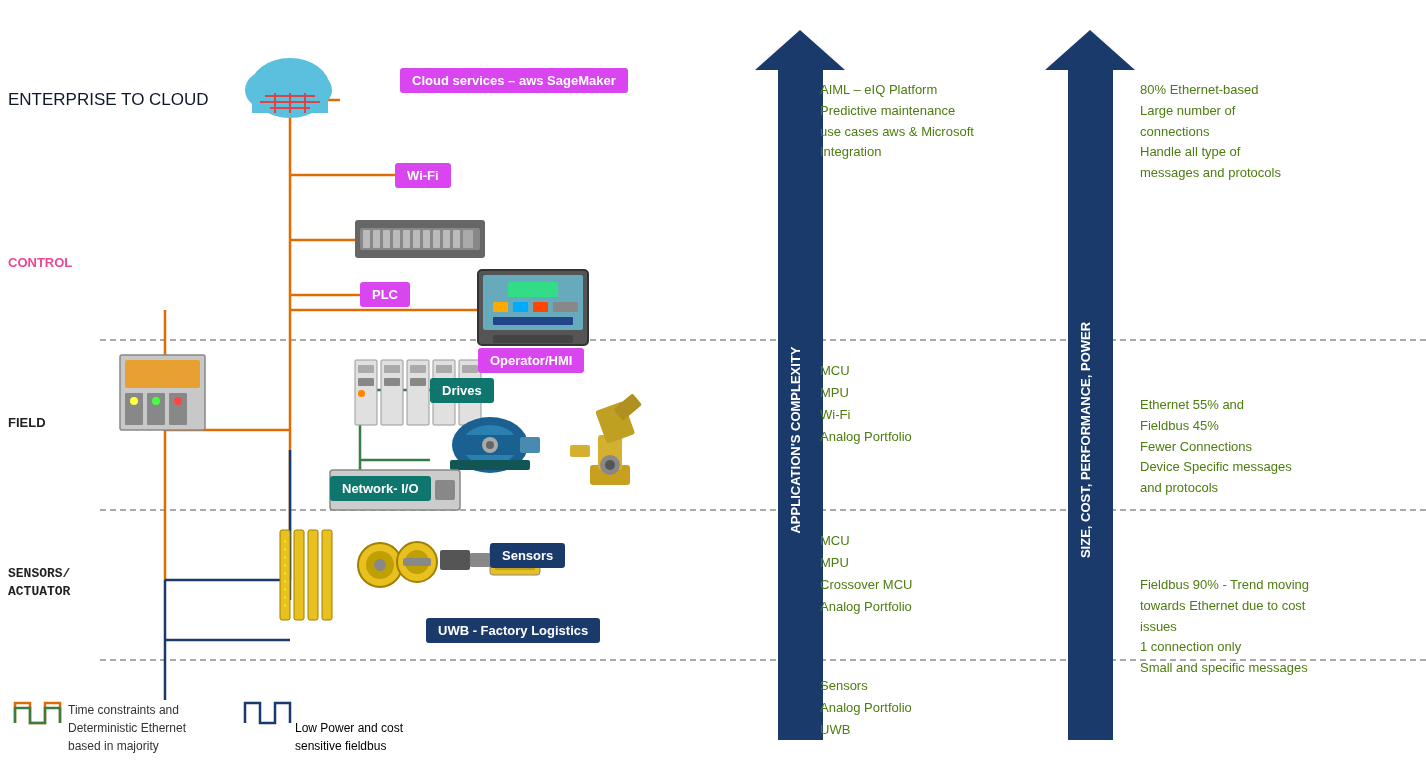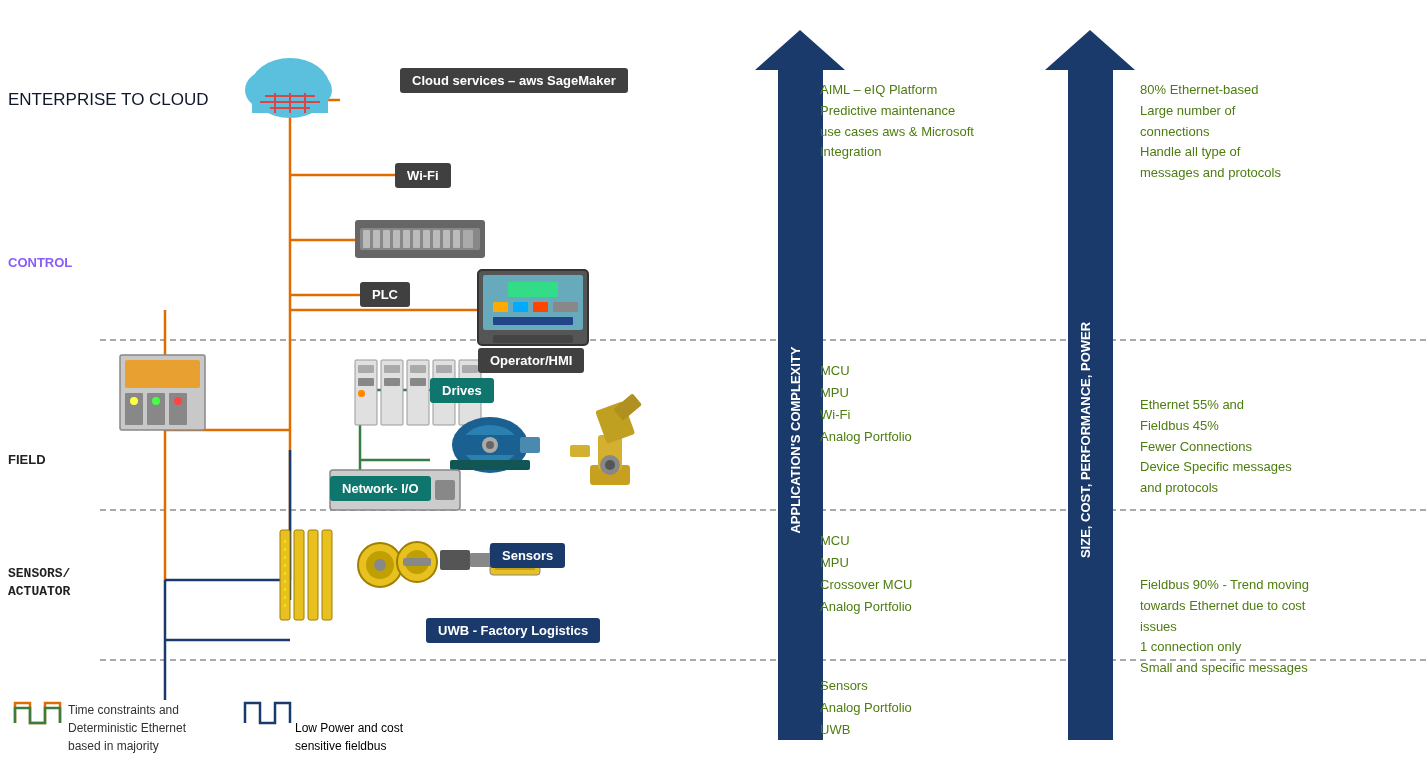--- a/index.html
+++ b/index.html
@@ -17,21 +17,21 @@
     .label-box {
       position: absolute;
       padding: 5px 12px;
       border-radius: 3px;
       font-size: 13px;
       font-weight: 600;
       color: #fff;
       text-align: center;
       white-space: nowrap;
     }
-    .label-orange { background: #404040; }
+    .label-orange { background: #d946ef; }
     .label-green { background: #0f766e; }
     .label-blue-dark { background: #1a3a6b; }
 
     .text-block {
       position: absolute;
       font-size: 13px;
       color: #4d7c0f;
       line-height: 1.5;
     }
 
@@ -236,22 +236,22 @@
   </g>
 
   <g transform="translate(245, 698)">
     <polyline points="0,25 0,5 15,5 15,25 30,25 30,5 45,5 45,25" stroke="#1a3a6b" stroke-width="2.5" fill="none"></polyline>
   </g>
 
 </svg>
 
 <div style="position:absolute; left:8px; top:88px; font-size:17px; font-weight:400; color:#0f172a; line-height:1.4;">ENTERPRISE
 TO CLOUD</div>
-<div style="position:absolute; left:8px; top:255px; font-size:13px; font-weight:700; color:#8b5cf6;">CONTROL</div>
-<div style="position:absolute; left:8px; top:415px; font-size:13px; font-weight:700; color:#222;margin-top:37px;">FIELD</div>
+<div style="position:absolute; left:8px; top:255px; font-size:13px; font-weight:700; color:#ec4899;">CONTROL</div>
+<div style="position:absolute; left:8px; top:415px; font-size:13px; font-weight:700; color:#222;">FIELD</div>
 <div style="position:absolute; left:8px; top:565px; font-size:13px; font-weight:700; color:#222; line-height:1.4;font-family:Liberation Mono, monospace;">SENSORS/<br>ACTUATOR</div>
 
 <div class="label-box label-orange" style="position:absolute; left:400px; top:68px; font-size:13px;">Cloud services –
 aws SageMaker</div>
 <div class="label-box label-orange" style="position:absolute; left:395px; top:163px;">Wi-Fi</div>
 <div class="label-box label-orange" style="position:absolute; left:360px; top:282px;">PLC</div>
 <div class="label-box label-orange" style="position:absolute; left:478px; top:348px;">Operator/HMI</div>
 
 <div class="label-box label-green" style="position:absolute; left:430px; top:378px;">Drives</div>
 <div class="label-box label-green" style="position:absolute; left:330px; top:476px;text-align:center;">Network- I/O</div>

